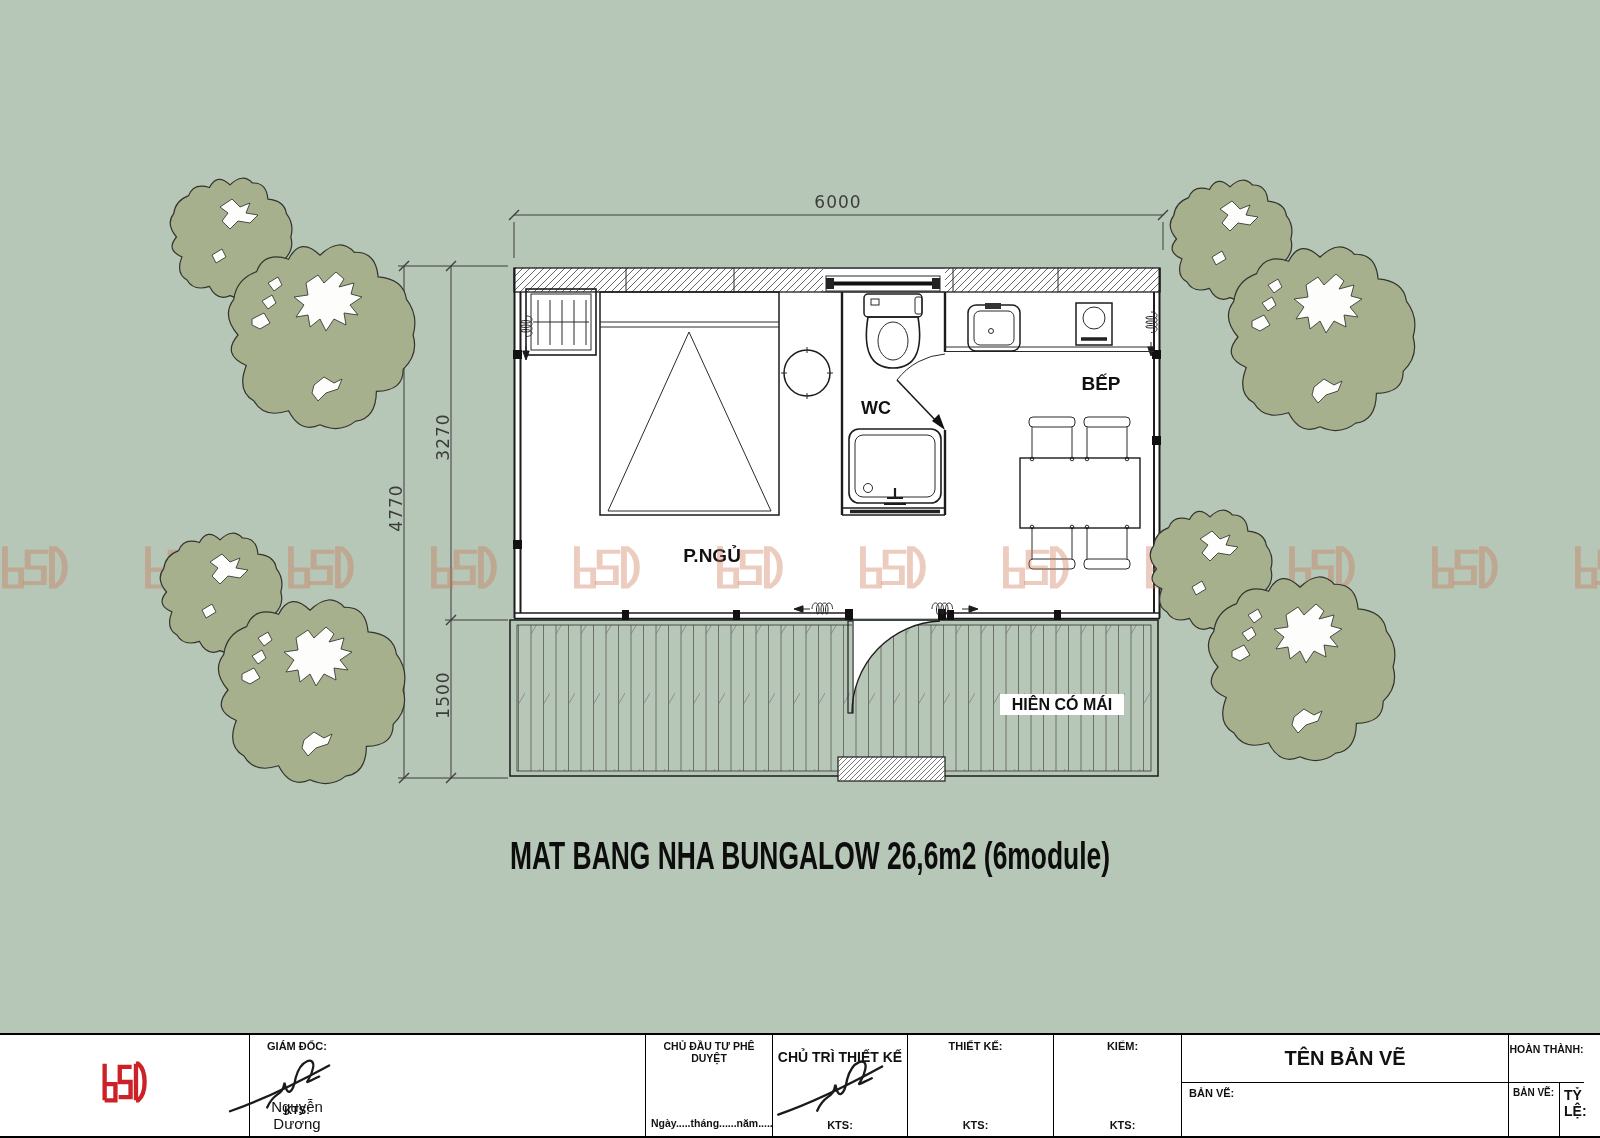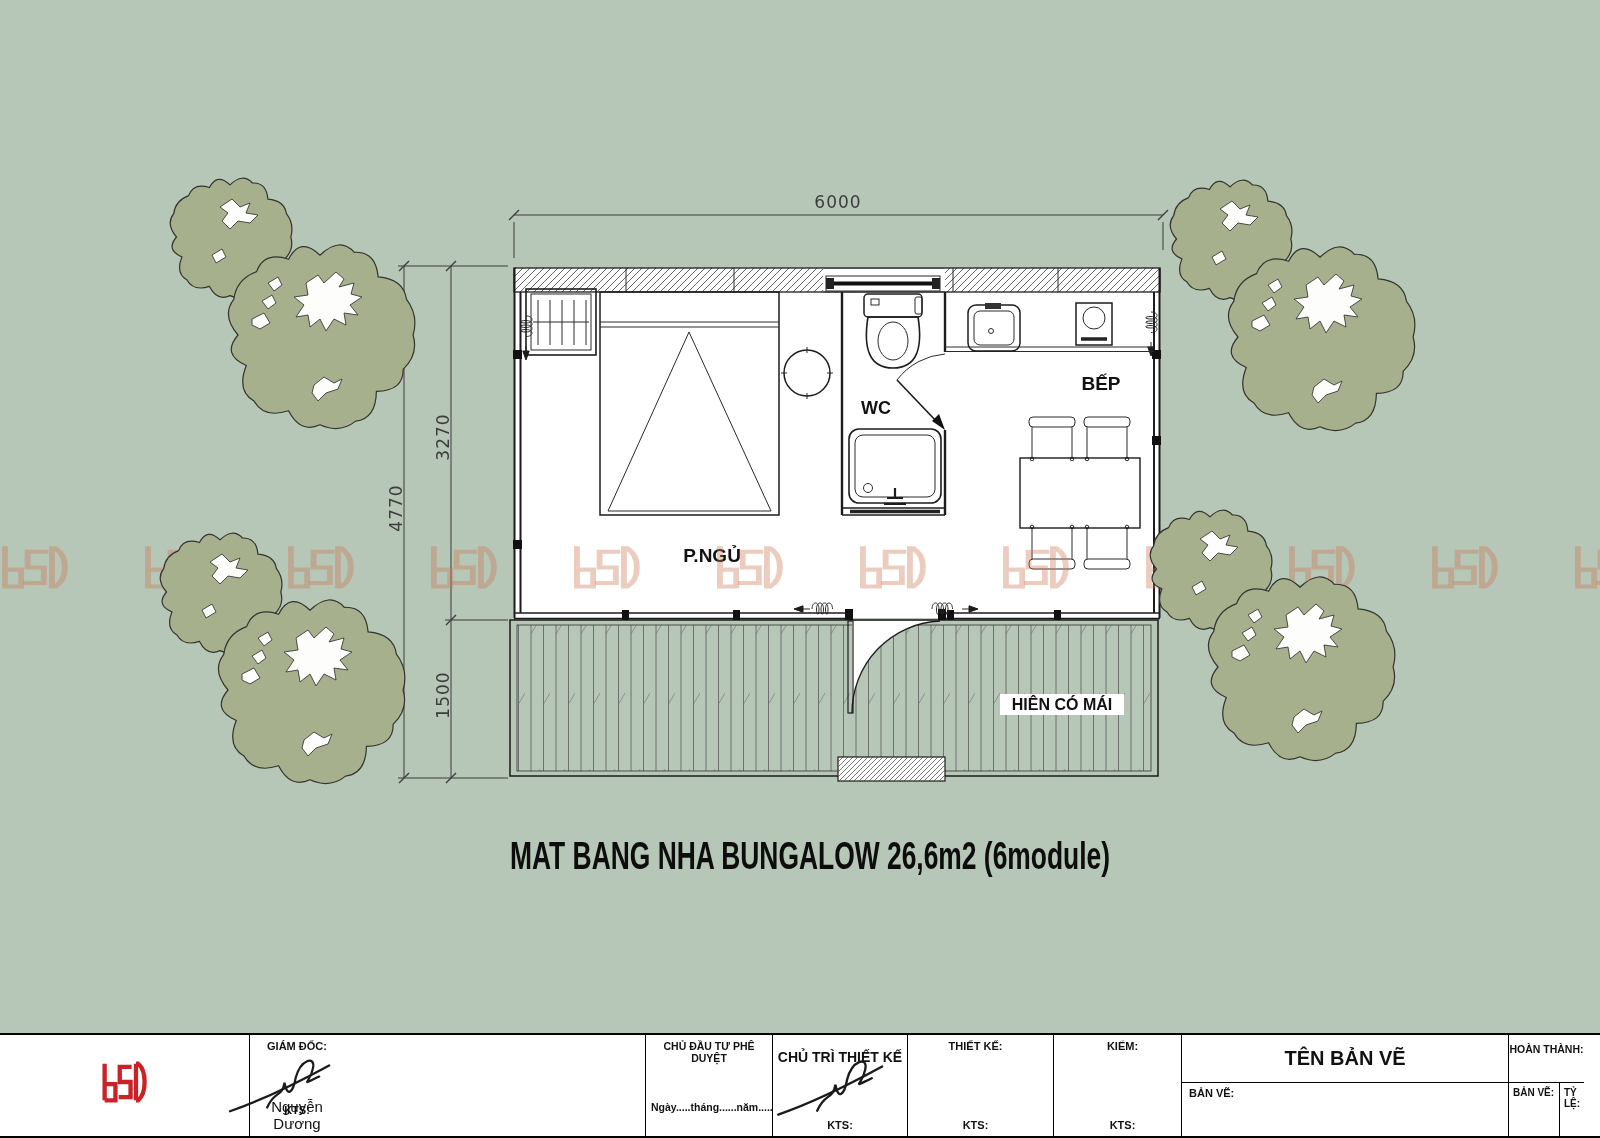--- a/index.html
+++ b/index.html
@@ -281,21 +281,21 @@
       <g stroke="#1a1a1a" stroke-width="1.8" fill="none" stroke-linecap="round">
         <path d="M4,47 C30,38 62,22 84,10"></path>
         <path d="M34,44 C40,30 46,36 48,24 C50,36 55,32 57,20 C61,5 73,2 71,12 C69,24 59,27 76,19"></path>
       </g>
     </svg>
   </div>
 
 
   <div class="tbcell" style="left:645px;width:127px;">
     <div class="tblbl" style="top:5px;font-size:10.5px;">CHỦ ĐẦU TƯ PHÊ DUYỆT</div>
-    <div class="tbsmall" style="left:5px;bottom:23px;font-size:10.5px;margin-top:44px;">Ngày.....tháng......năm.....</div>
+    <div class="tbsmall" style="left:5px;bottom:7px;font-size:10.5px;margin-top:44px;">Ngày.....tháng......năm.....</div>
   </div>
 
   <div class="tbcell" style="left:772px;width:135px;">
     <div class="tblbl" style="top:14px;font-size:14px;">CHỦ TRÌ THIẾT KẾ</div>
     <div class="tblbl" style="bottom:5px;">KTS:</div>
     <svg class="sig" width="130" height="66" viewBox="0 0 100 50" style="left:0px;top:18px;">
       <g stroke="#1a1a1a" stroke-width="1.8" fill="none" stroke-linecap="round">
         <path d="M4,47 C30,38 62,22 84,10"></path>
         <path d="M34,44 C40,30 46,36 48,24 C50,36 55,32 57,20 C61,5 73,2 71,12 C69,24 59,27 76,19"></path>
       </g>
@@ -316,17 +316,17 @@
     <div class="tblbl" style="top:12px;font-size:20px;">TÊN BẢN VẼ</div>
     <div style="position:absolute;left:0;right:0;top:47px;border-top:1.5px solid #000;"></div>
     <div class="tbsmall" style="left:7px;top:52px;">BẢN VẼ:</div>
   </div>
 
   <div class="tbcell" style="left:1508px;width:76px;">
     <div class="tblbl" style="top:8px;font-size:10.5px;">HOÀN THÀNH:</div>
     <div style="position:absolute;left:0;right:0;top:47px;border-top:1.5px solid #000;"></div>
     <div style="position:absolute;left:50px;top:47px;bottom:0;border-left:1.5px solid #000;"></div>
     <div class="tbsmall" style="left:4px;top:52px;font-size:10px;">BẢN VẼ:</div>
-    <div class="tbsmall" style="left:55px;top:52px;font-size:10px;">TỶ LỆ:</div>
+    <div class="tbsmall" style="left:55px;top:52px;font-size:14px;">TỶ LỆ:</div>
   </div>
 </div>
 
 </div>
 
 </body></html>

